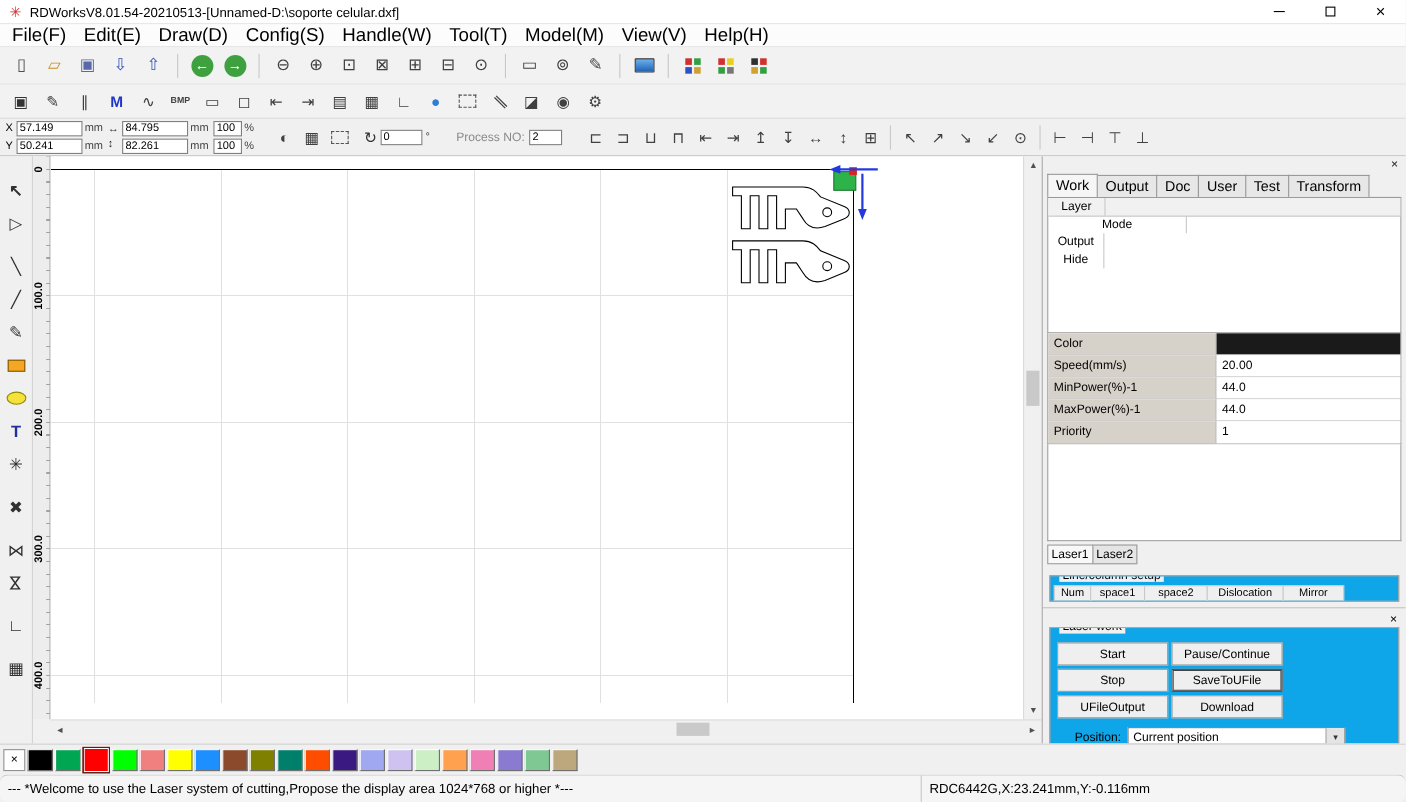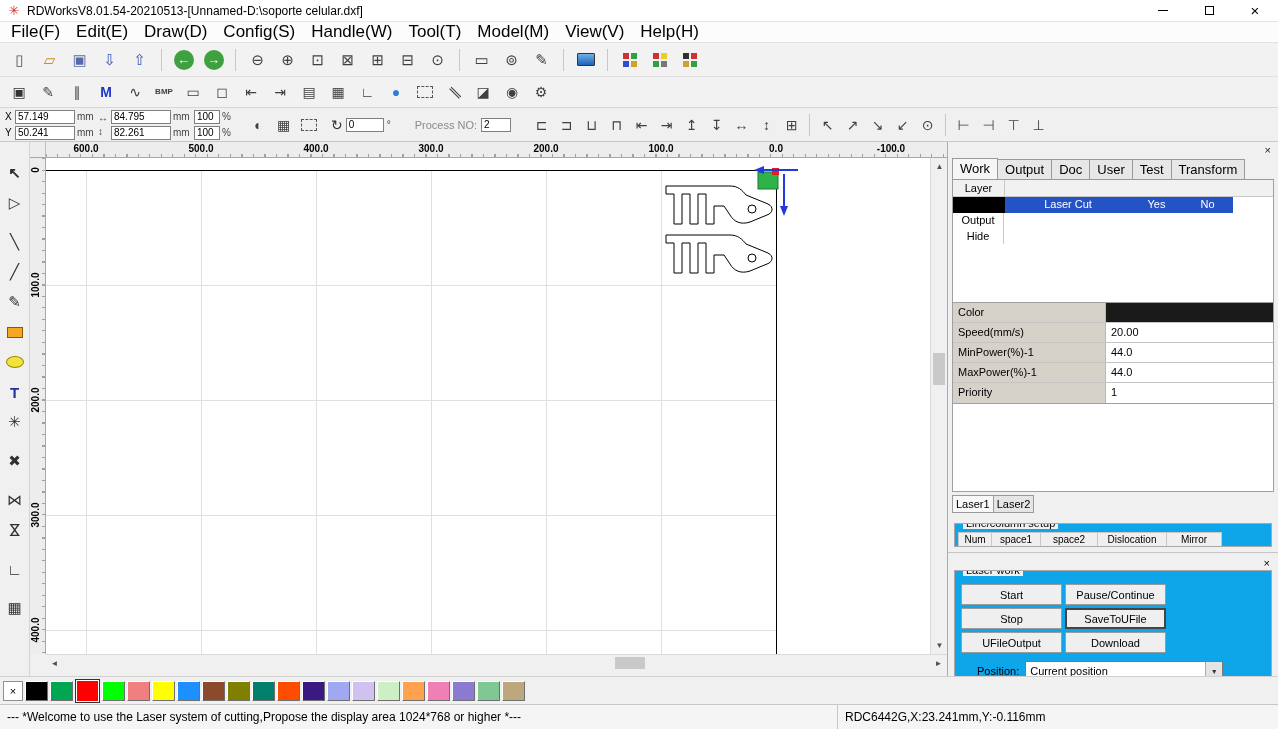--- a/index.html
+++ b/index.html
@@ -112,21 +112,21 @@
 .lw-position{display:flex;align-items:center;gap:6px;padding:8px 6px 0 22px;}
 .pos-label{font-size:11px;}
 .dropdown{width:198px;height:20px;border:1px solid #7A7A7A;background:#FFF;display:flex;align-items:center;padding-left:4px;font-size:11px;}
 .dd-arrow{margin-left:auto;width:17px;height:100%;background:#E4E4E4;border-left:1px solid #ABABAB;display:flex;align-items:center;justify-content:center;font-size:7px;color:#333;}
 
 .palette{height:28px;display:flex;align-items:center;background:#F0F0F0;padding-left:3px;gap:2px;border-top:1px solid #D0D0D0;flex:0 0 auto;}
 .pal-clear{width:20px;height:20px;background:#FFF;border:1px solid #909090;display:flex;align-items:center;justify-content:center;font-size:11px;}
 .pal-swatch{width:23px;height:20px;border-top:1px solid #FFF;border-left:1px solid #FFF;border-right:1px solid #707070;border-bottom:1px solid #707070;flex:0 0 auto;}
 .pal-swatch.selected{height:24px;width:25px;border:1px solid #303030;box-shadow:inset 0 0 0 1px #FFF;}
 
-.statusbar{height:25px;display:flex;background:#F5F5F5;border-top:1px solid #C8C8C8;font-size:12px;flex:0 0 auto;}
+.statusbar{height:25px;display:flex;background:#F5F5F5;border-top:1px solid #C8C8C8;font-size:12px;flex:0 0 auto;border-radius:7px;}
 .sb-cell{display:flex;align-items:center;padding:0 7px;border-right:1px solid #C8C8C8;white-space:nowrap;overflow:hidden;}
 .sb-msg{width:838px;flex:0 0 auto;}
 .sb-mode{width:198px;flex:0 0 auto;}
 .sb-dev{flex:1;border-right:none;}
 </style>
 </head>
 <body>
 
 <div class="root">
 
@@ -468,33 +468,20 @@
         <div class="lt-icon">
           <span class="glyph">∟</span>
         </div>
         <div class="lt-gap"></div>
         <div class="lt-icon">
           <span class="glyph">▦</span>
         </div>
       </div>
 
     <div class="canvas-wrap">
-      <div class="h-ruler-row">
-        <div class="ruler-corner"></div>
-        <div class="h-ruler" id="h-ruler">
-            <span class="h-tick" style="left: 40px;">600.0</span>
-            <span class="h-tick" style="left: 155px;">500.0</span>
-            <span class="h-tick" style="left: 270px;">400.0</span>
-            <span class="h-tick" style="left: 385px;">300.0</span>
-            <span class="h-tick" style="left: 500px;">200.0</span>
-            <span class="h-tick" style="left: 615px;">100.0</span>
-            <span class="h-tick" style="left: 730px;">0.0</span>
-            <span class="h-tick" style="left: 845px;">-100.0</span>
-          </div>
-      </div>
       <div class="canvas-row">
         <div class="v-ruler" id="v-ruler">
             <span class="v-tick" style="top: 6px;">0</span>
             <span class="v-tick" style="top: 121px;">100.0</span>
             <span class="v-tick" style="top: 236px;">200.0</span>
             <span class="v-tick" style="top: 351px;">300.0</span>
             <span class="v-tick" style="top: 466px;">400.0</span>
           </div>
         <div class="canvas">
           <svg width="884" height="497" viewBox="0 0 884 497">
@@ -562,26 +549,20 @@
           <div class="ptab">Test</div>
           <div class="ptab">Transform</div>
         </div>
       <div class="layer-table">
         <div class="lt-header" id="layer-header">
             <span class="lt-hcell lc0">Layer</span>
             <span class="lt-hcell lc1">Mode</span>
             <span class="lt-hcell lc2">Output</span>
             <span class="lt-hcell lc3">Hide</span>
           </div>
-        <div class="lt-row">
-          <span class="lt-cell lc0" id="layer-swatch" style="background: rgb(0, 0, 0);"></span>
-          <span class="lt-cell lc1 sel">Laser Cut</span>
-          <span class="lt-cell lc2 sel">Yes</span>
-          <span class="lt-cell lc3 sel">No</span>
-        </div>
       </div>
       <div class="props" id="props">
           <div class="prop-row">
             <span class="prop-label">Color</span>
             <span class="prop-value swatch" style="background: rgb(26, 26, 26);"></span>
           </div>
           <div class="prop-row">
             <span class="prop-label">Speed(mm/s)</span>
             <span class="prop-value">20.00</span>
           </div>

